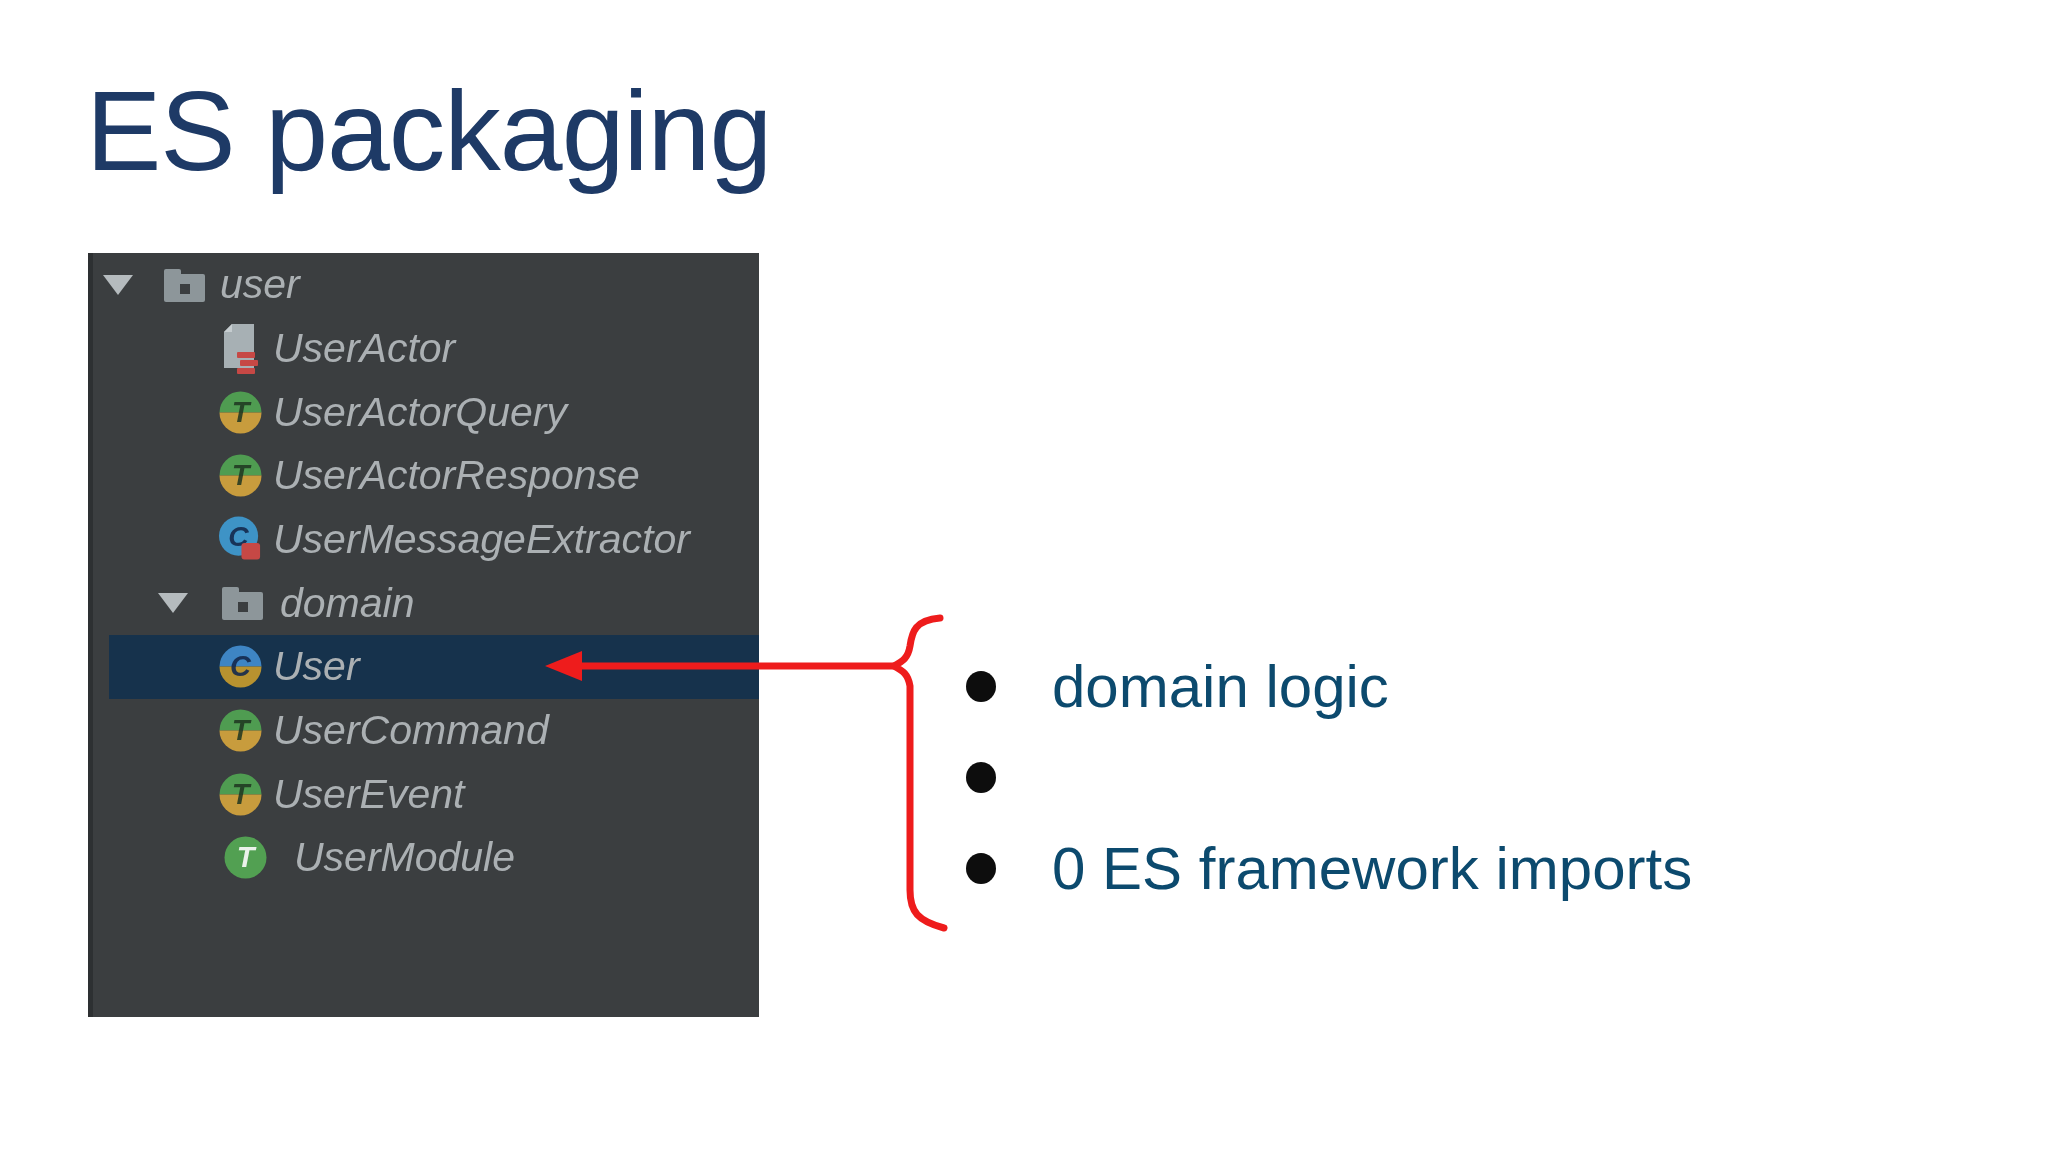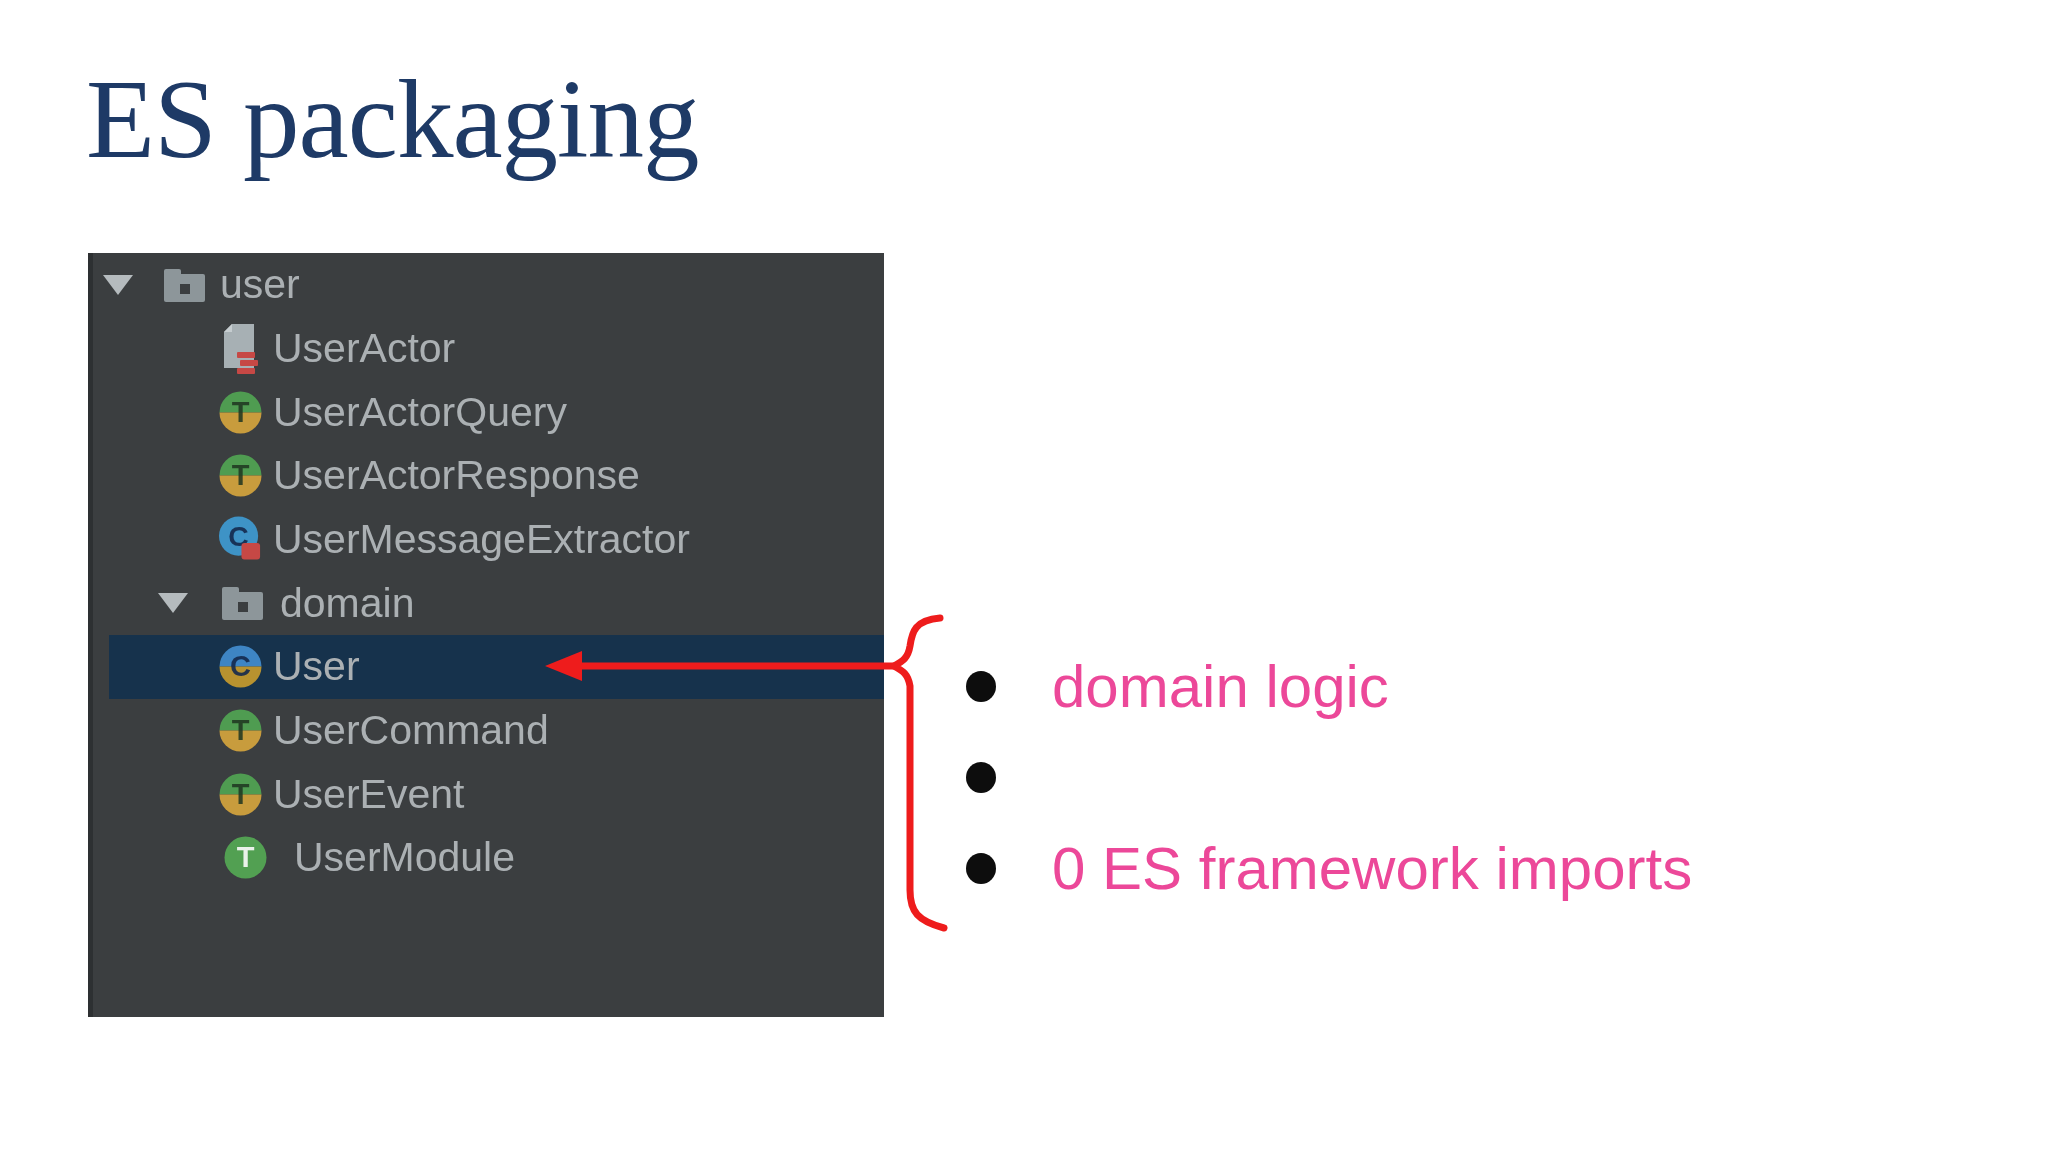--- a/index.html
+++ b/index.html
@@ -3,33 +3,32 @@
 <meta charset="utf-8">
 <style>
   html,body{margin:0;padding:0;}
   body{
     width:2048px;height:1152px;position:relative;overflow:hidden;
     background:#ffffff;
     font-family:"Liberation Sans", sans-serif;
   }
   
   .slide-title{
-    position:absolute;left:86px;top:54px;
+    position:absolute;left:86px;top:66px;
     font-size:113px;font-weight:400;letter-spacing:-1px;
     color:var(--title_color,#1e3a66);
     white-space:nowrap;
-    font-family:Liberation Serif, serif;
   }
   
   .tree-panel{
-    position:absolute;left:88px;top:253px;width:796px;height:764px;
+    position:absolute;left:88px;top:253px;width:671px;height:764px;
     background:var(--panel_bg,#3b3e40);
     border-left:5px solid #2d3032;
     box-sizing:border-box;
-    display:flex;flex-direction:column;
+    display:flex;flex-direction:column;font-style:italic;
   }
   .tree-row{
     height:63.66px;flex:0 0 63.66px;
     display:flex;align-items:center;
     box-sizing:border-box;
     color:var(--tree_text,#abb0b3);
     font-size:41px;
     white-space:nowrap;
     cursor:default;
   }
@@ -65,21 +64,21 @@
     position:absolute;left:966px;top:641px;
   }
   .bullet-row{
     height:91px;display:flex;align-items:center;
   }
   .bullet-dot{
     flex:0 0 30px;width:30px;height:31px;border-radius:50%;
     background:#0d0d0d;margin-right:56px;
   }
   .bullet-text{
-    font-size:60px;color:#ec4899;white-space:nowrap;
+    font-size:60px;color:#0c4a6e;white-space:nowrap;
   }
 </style>
 </head>
 <body>
 
 <div class="slide-title">ES packaging</div>
 
 <div class="tree-panel">
 
   <div class="tree-row l0">

